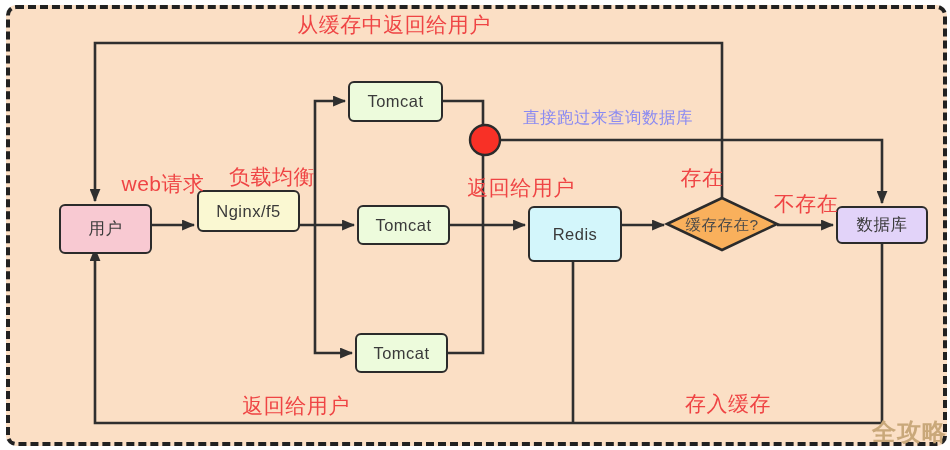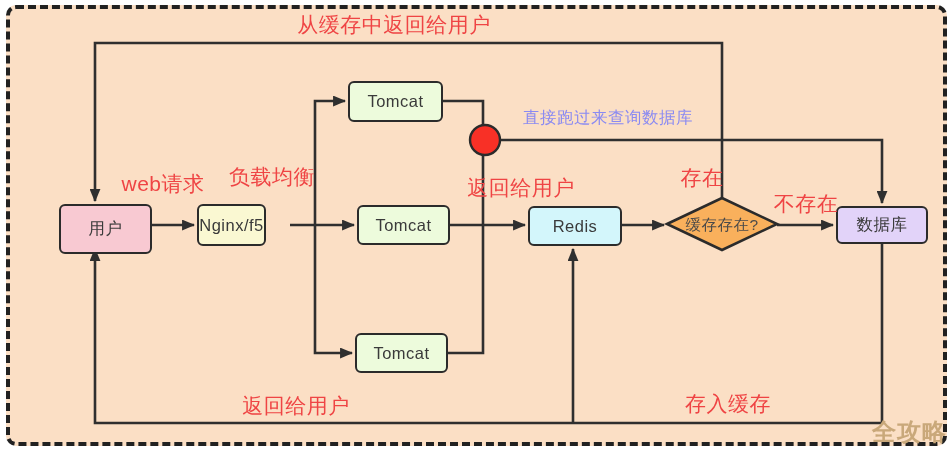--- a/index.html
+++ b/index.html
@@ -14,25 +14,25 @@
     background:#FBDFC5;
   }
   #edges{position:absolute;left:0;top:0;width:950px;height:450px;}
   .node{
     position:absolute;display:flex;align-items:center;justify-content:center;
     border:2.6px solid #2b2b2b;border-radius:6px;
     font-size:16.5px;color:#3a3a3a;letter-spacing:0.5px;
     box-sizing:border-box;
   }
   .n-user{left:59px;top:204px;width:93px;height:50px;}
-  .n-nginx{left:197px;top:204px;width:69px;height:42px;}
+  .n-nginx{left:197px;top:190px;width:103px;height:42px;}
   .n-tomcat-top{left:348px;top:81px;width:95px;height:41px;}
   .n-tomcat-mid{left:357px;top:205px;width:93px;height:40px;}
   .n-tomcat-bottom{left:355px;top:333px;width:93px;height:40px;}
-  .n-redis{left:528px;top:206px;width:94px;height:40px;}
+  .n-redis{left:528px;top:206px;width:94px;height:56px;}
   .n-database{left:836px;top:206px;width:92px;height:38px;}
   .edge-label{
     position:absolute;transform:translate(-50%,-50%);
     font-size:21px;color:#ef4444;white-space:nowrap;letter-spacing:0.5px;
   }
   .l-web-request{left:163px;top:184px;}
   .l-load-balance{left:272px;top:177px;}
   .l-query-cache{left:521px;top:188px;}
   .l-exists{left:702px;top:178px;}
   .l-not-exists{left:806px;top:204px;}

